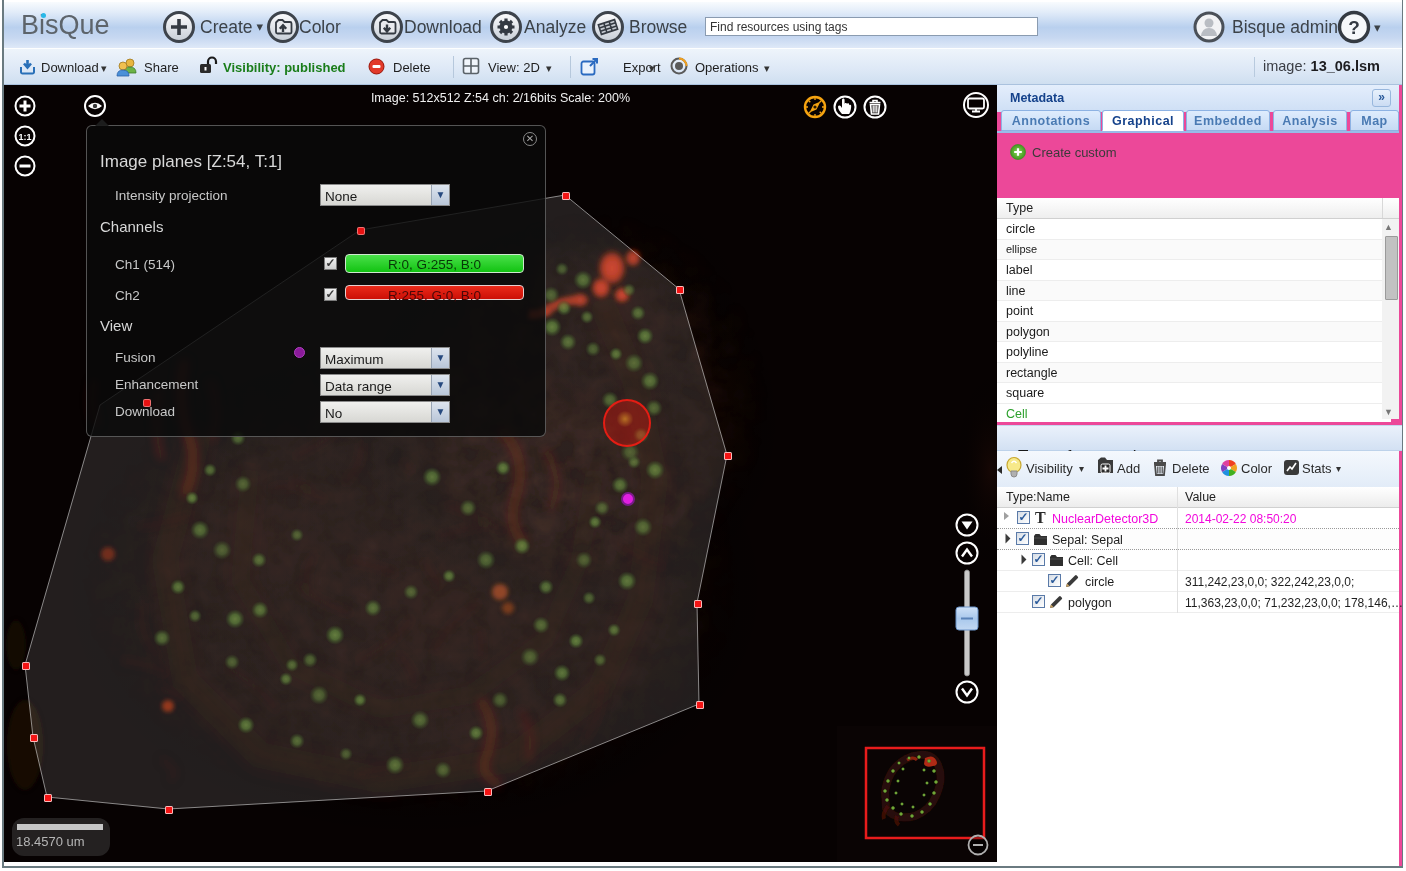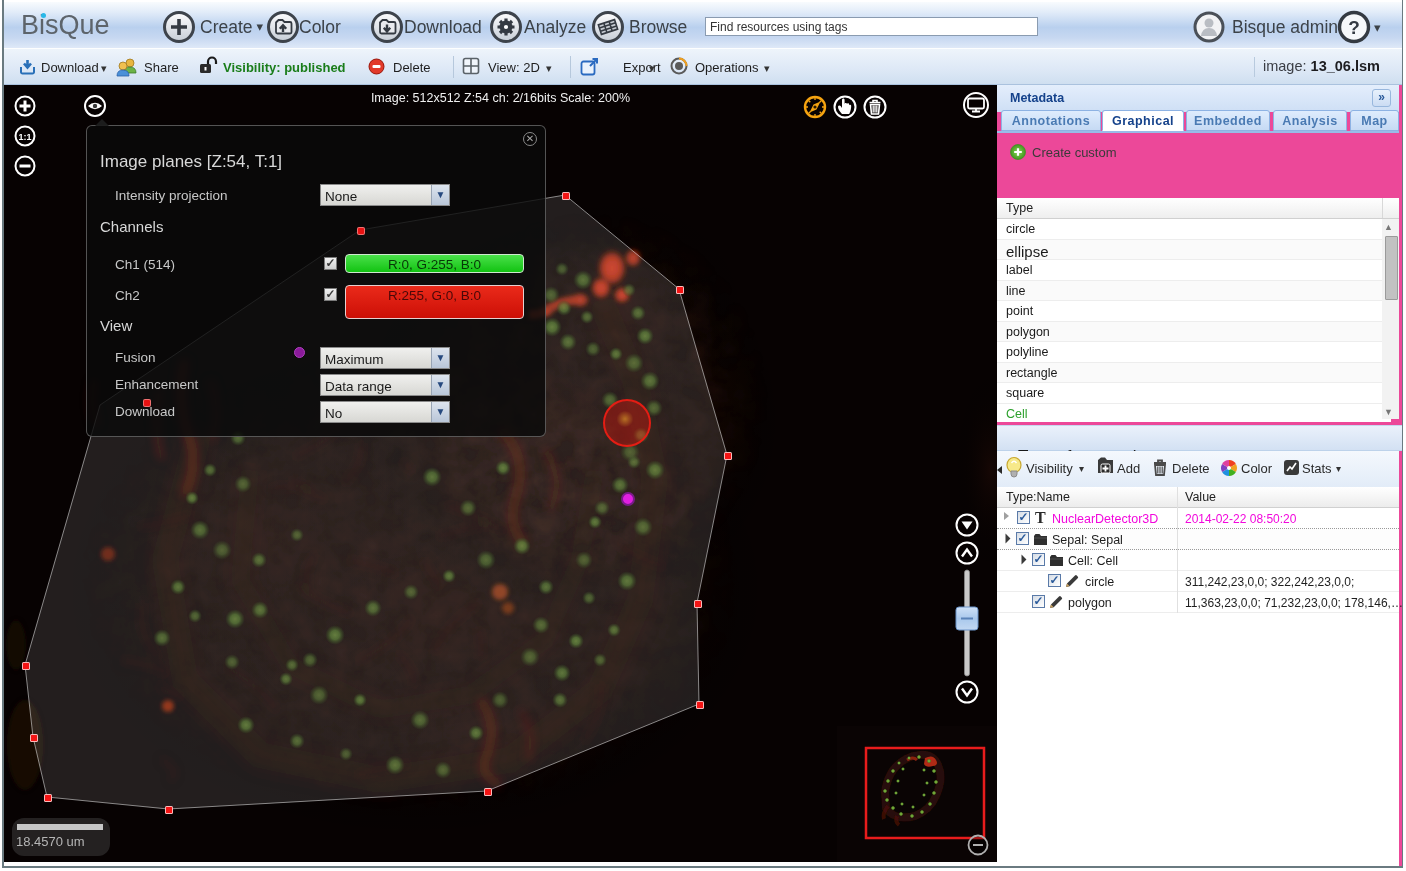--- a/index.html
+++ b/index.html
@@ -327,21 +327,21 @@
   <div style="position:absolute;left:233px;top:58px;width:130px;height:22px;background:linear-gradient(#f0f0ee,#d7d7d3);border:1px solid #8a8a8a;box-sizing:border-box">
       <span style="position:absolute;left:4px;top:3.5px;font-size:13.5px;color:#1a1a1a">None</span>
       <span style="position:absolute;right:0;top:0;width:17px;height:20px;background:linear-gradient(#dde4ee,#b9c6d8);border-left:1px solid #98a4b4;text-align:center;color:#27497e;font-size:10px;font-weight:bold;line-height:19px">▼</span>
     </div>
   <div style="position:absolute;left:13px;top:92px;font-size:15px;color:#d8d8d8">Channels</div>
   <div style="position:absolute;left:28px;top:131px;font-size:13.5px;color:#c8c8c8">Ch1 (514)</div>
   <div style="position:absolute;left:237px;top:131px;width:13px;height:13px;background:linear-gradient(#f2f2f2,#cfcfcf);border:1px solid #7a7a7a;box-sizing:border-box;color:#3a3a3a;font-size:12px;line-height:11px;text-align:center;font-weight:bold">✓</div>
   <div style="position:absolute;left:258px;top:128px;width:179px;height:19px;border-radius:4px;background:linear-gradient(#4ae04a,#12c312);border:1px solid #cfe8cf;text-align:center;font-size:13.5px;color:#073807;line-height:19px;box-sizing:border-box">R:0, G:255, B:0</div>
   <div style="position:absolute;left:28px;top:162px;font-size:13.5px;color:#c8c8c8">Ch2</div>
   <div style="position:absolute;left:237px;top:162px;width:13px;height:13px;background:linear-gradient(#f2f2f2,#cfcfcf);border:1px solid #7a7a7a;box-sizing:border-box;color:#3a3a3a;font-size:12px;line-height:11px;text-align:center;font-weight:bold">✓</div>
-  <div style="position:absolute;left:258px;top:159px;width:179px;height:34px;border-radius:4px;background:linear-gradient(#ea2a1a,#cc0f06);border:1px solid #e8cfcf;text-align:center;font-size:13.5px;color:#4a0808;line-height:19px;box-sizing:border-box">R:255, G:0, B:0</div>
+  <div style="position:absolute;left:258px;top:159px;width:179px;height:15px;border-radius:4px;background:linear-gradient(#ea2a1a,#cc0f06);border:1px solid #e8cfcf;text-align:center;font-size:13.5px;color:#4a0808;line-height:19px;box-sizing:border-box">R:255, G:0, B:0</div>
   <div style="position:absolute;left:13px;top:191px;font-size:15px;color:#d8d8d8">View</div>
   <div style="position:absolute;left:28px;top:224px;font-size:13.5px;color:#c8c8c8">Fusion</div>
   <div style="position:absolute;left:233px;top:221px;width:130px;height:22px;background:linear-gradient(#f0f0ee,#d7d7d3);border:1px solid #8a8a8a;box-sizing:border-box">
       <span style="position:absolute;left:4px;top:3.5px;font-size:13.5px;color:#1a1a1a">Maximum</span>
       <span style="position:absolute;right:0;top:0;width:17px;height:20px;background:linear-gradient(#dde4ee,#b9c6d8);border-left:1px solid #98a4b4;text-align:center;color:#27497e;font-size:10px;font-weight:bold;line-height:19px">▼</span>
     </div>
   <div style="position:absolute;left:28px;top:251px;font-size:13.5px;color:#c8c8c8">Enhancement</div>
   <div style="position:absolute;left:233px;top:248px;width:130px;height:22px;background:linear-gradient(#f0f0ee,#d7d7d3);border:1px solid #8a8a8a;box-sizing:border-box">
       <span style="position:absolute;left:4px;top:3.5px;font-size:13.5px;color:#1a1a1a">Data range</span>
       <span style="position:absolute;right:0;top:0;width:17px;height:20px;background:linear-gradient(#dde4ee,#b9c6d8);border-left:1px solid #98a4b4;text-align:center;color:#27497e;font-size:10px;font-weight:bold;line-height:19px">▼</span>
@@ -505,21 +505,21 @@
         </radialGradient>
       </defs>
   </svg>
   <div style="position:absolute;left:35px;top:60px;font-size:13px;color:#3a3a3a">Create custom</div>
   <div style="position:absolute;left:0;top:113px;width:402px;height:21px;background:linear-gradient(#fff,#eee);border-bottom:1px solid #d0d0d0;box-sizing:border-box">
     <div style="position:absolute;left:9px;top:3px;font-size:12.5px;color:#222">Type</div>
     <div style="position:absolute;left:385px;top:0;width:1px;height:20px;background:#d8d8d8"></div>
   </div>
   <div style="position:absolute;left:0;top:0;width:402px;height:334px">
       <div style="position:absolute;left:0;top:134.0px;width:385px;height:20.5px;background:#fff;border-bottom:1px solid #ededed;box-sizing:border-box;font-size:12.5px;color:#1a1a1a;padding:3px 0 0 9px">circle</div>
-      <div style="position:absolute;left:0;top:154.5px;width:385px;height:20.5px;background:#fafafa;border-bottom:1px solid #ededed;box-sizing:border-box;font-size:15px;color:#1a1a1a;padding:3px 0 0 9px">ellipse</div>
+      <div style="position:absolute;left:0;top:154.5px;width:385px;height:20.5px;background:#fafafa;border-bottom:1px solid #ededed;box-sizing:border-box;font-size:11px;color:#1a1a1a;padding:3px 0 0 9px">ellipse</div>
       <div style="position:absolute;left:0;top:175.0px;width:385px;height:20.5px;background:#fff;border-bottom:1px solid #ededed;box-sizing:border-box;font-size:12.5px;color:#1a1a1a;padding:3px 0 0 9px">label</div>
       <div style="position:absolute;left:0;top:195.5px;width:385px;height:20.5px;background:#fafafa;border-bottom:1px solid #ededed;box-sizing:border-box;font-size:12.5px;color:#1a1a1a;padding:3px 0 0 9px">line</div>
       <div style="position:absolute;left:0;top:216.0px;width:385px;height:20.5px;background:#fff;border-bottom:1px solid #ededed;box-sizing:border-box;font-size:12.5px;color:#1a1a1a;padding:3px 0 0 9px">point</div>
       <div style="position:absolute;left:0;top:236.5px;width:385px;height:20.5px;background:#fafafa;border-bottom:1px solid #ededed;box-sizing:border-box;font-size:12.5px;color:#1a1a1a;padding:3px 0 0 9px">polygon</div>
       <div style="position:absolute;left:0;top:257.0px;width:385px;height:20.5px;background:#fff;border-bottom:1px solid #ededed;box-sizing:border-box;font-size:12.5px;color:#1a1a1a;padding:3px 0 0 9px">polyline</div>
       <div style="position:absolute;left:0;top:277.5px;width:385px;height:20.5px;background:#fafafa;border-bottom:1px solid #ededed;box-sizing:border-box;font-size:12.5px;color:#1a1a1a;padding:3px 0 0 9px">rectangle</div>
       <div style="position:absolute;left:0;top:298.0px;width:385px;height:20.5px;background:#fff;border-bottom:1px solid #ededed;box-sizing:border-box;font-size:12.5px;color:#1a1a1a;padding:3px 0 0 9px">square</div>
       <div style="position:absolute;left:0;top:318.5px;width:385px;height:15px;background:#fff;font-size:12.5px;color:#2ca02c;padding:3px 0 0 9px">Cell</div>
     </div>
 

